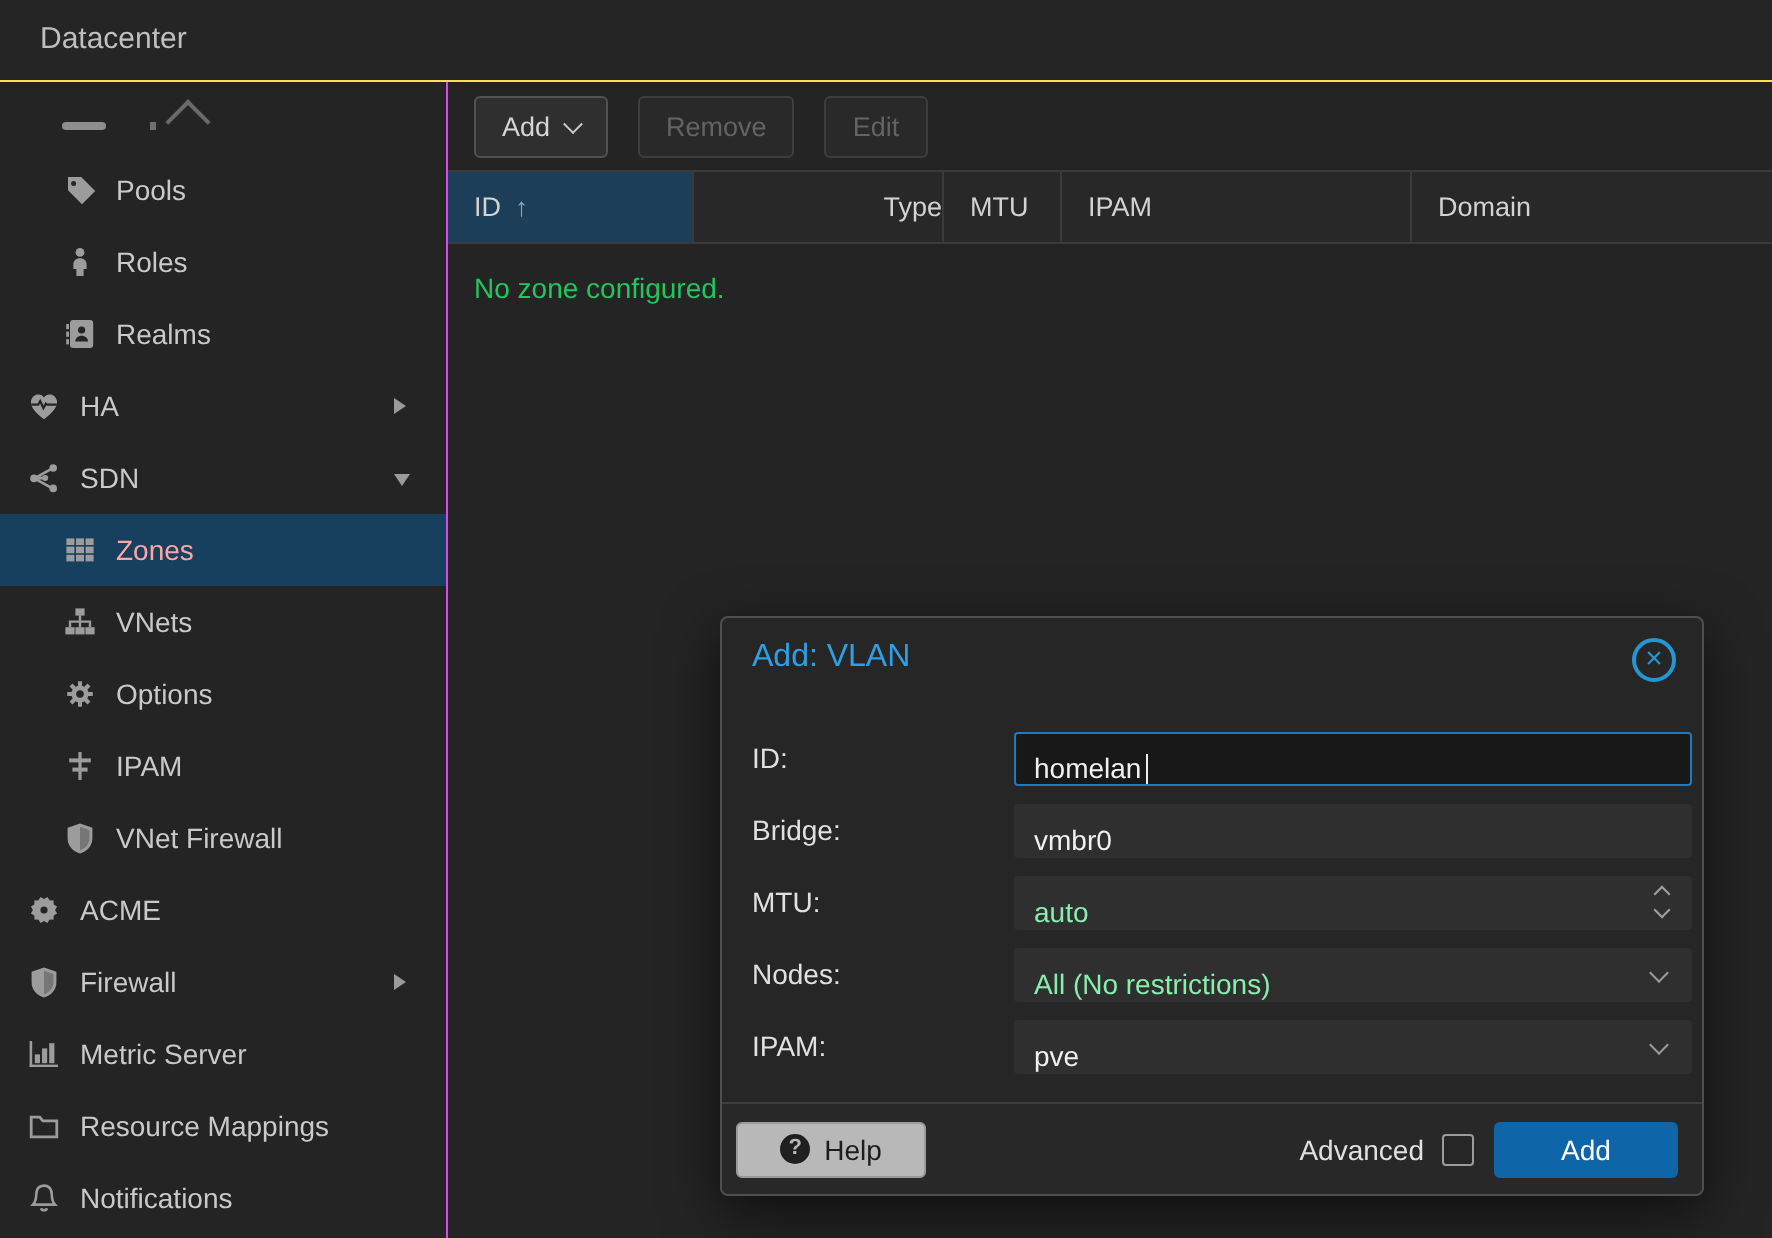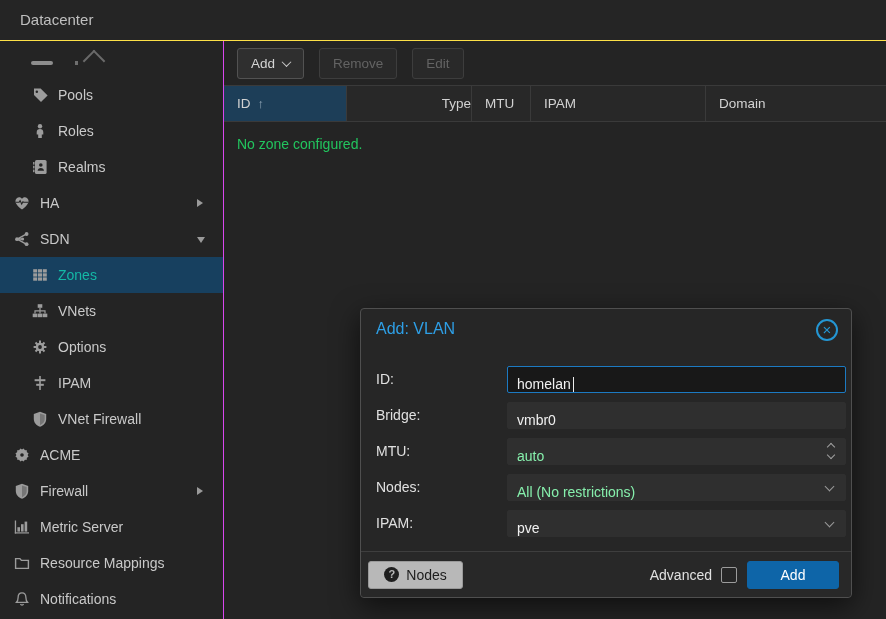--- a/index.html
+++ b/index.html
@@ -12,21 +12,21 @@
 
   
   .sidebar { position:absolute; left:0; top:41px; width:224px; height:578px; background:#242424; border-right:1px solid #d946ef; overflow:hidden; }
   .srow { position:relative; height:36px; display:flex; align-items:center; cursor:pointer; }
   .srow .icon { width:17px; height:17px; display:inline-flex; align-items:center; justify-content:center; color:#9c9c9c; flex:0 0 17px; }
   .srow .icon svg { width:16px; height:16px; }
   .srow .lbl { margin-left:10px; font-size:14px; color:#c9c9c9; white-space:nowrap; }
   .srow.lvl1 { padding-left:13px; }
   .srow.lvl2 { padding-left:31px; }
   .srow.selected { background:#17405f; }
-  .srow.selected .lbl { color:#14b8a6; }
+  .srow.selected .lbl { color:#fca5a5; }
   .caret-right { position:absolute; right:20px; top:14px; width:0; height:0; border-left:6px solid #9a9a9a; border-top:4.5px solid transparent; border-bottom:4.5px solid transparent; }
   .caret-down { position:absolute; right:18px; top:16px; width:0; height:0; border-top:6px solid #9a9a9a; border-left:4.5px solid transparent; border-right:4.5px solid transparent; }
   .partial { position:relative; height:36px; overflow:hidden; }
   .partial .dash { position:absolute; left:31px; top:20px; width:22px; height:4px; background:#8d8d8d; border-radius:2px; }
   .partial .pdot { position:absolute; left:75px; top:20px; width:3px; height:4px; background:#6f6f6f; }
   .partial .chev-up { position:absolute; left:86px; top:12px; width:16px; height:16px; border-top:2px solid #6a6a6a; border-left:2px solid #6a6a6a; transform:rotate(45deg); }
 
   
   .main { position:absolute; left:224px; top:41px; width:662px; height:578px; background:#242424; }
   .toolbar { height:45px; border-bottom:1px solid #3a3a3a; display:flex; align-items:center; padding-left:13px; gap:15px; }
@@ -356,21 +356,21 @@
         <div class="field with-trigger">
           <span>pve</span>
           <span class="sel-chev"></span>
         </div>
       </div>
     </div>
 
     <div class="dlg-footer">
       <button class="help-btn">
         <span class="help-ico">?</span>
-        <span>Nodes</span>
+        <span>Help</span>
       </button>
       <span class="foot-spacer"></span>
       <span class="adv-label">Advanced</span>
       <span class="adv-check"></span>
       <button class="add-btn">Add</button>
     </div>
   </div>
 
 </div>
 

